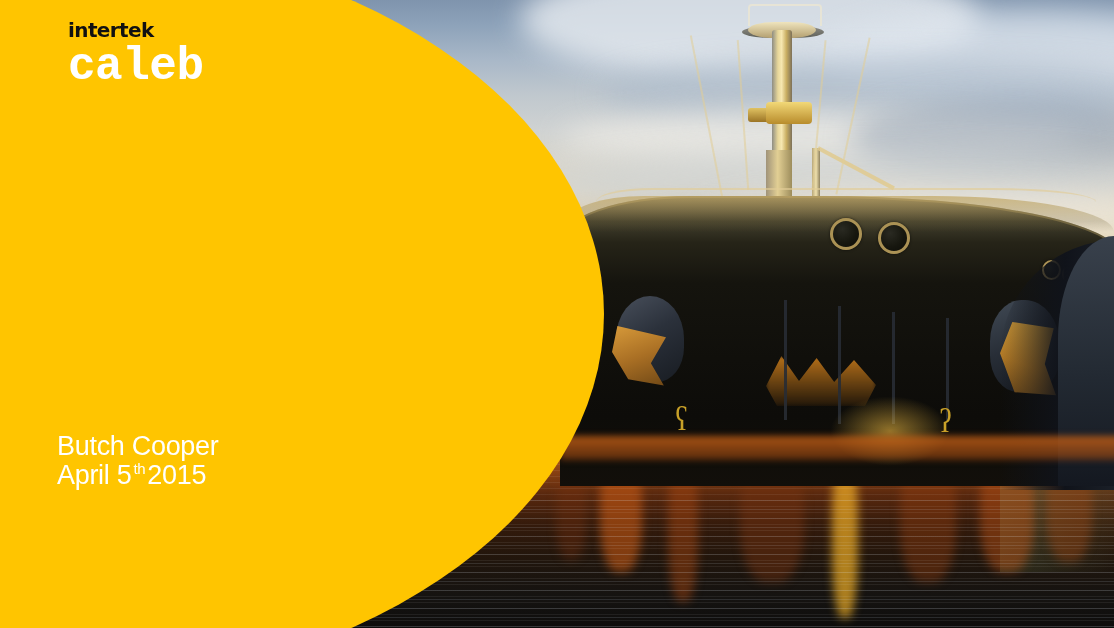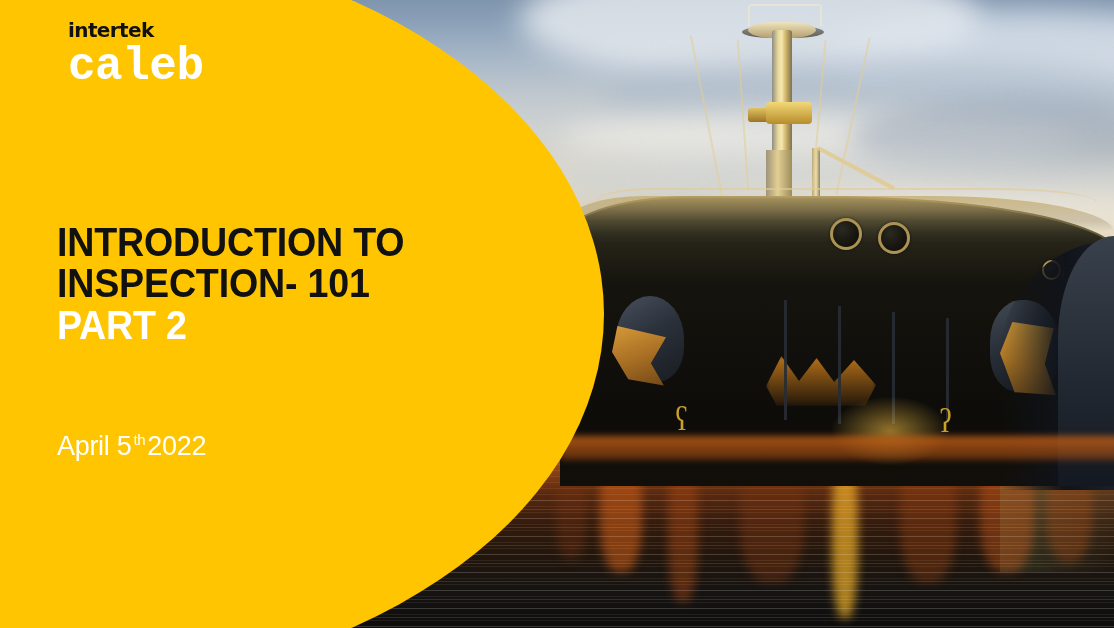--- a/index.html
+++ b/index.html
@@ -466,25 +466,21 @@
   </div>
 
   <div class="yellow-fill"></div>
   <div class="yellow"></div>
 
   <div class="logo-block">
     <div class="logo-intertek">intertek</div>
     <div class="logo-caleb">caleb</div>
   </div>
 
-  <div class="title-block">
-    <div class="title-line">INTRODUCTION TO</div>
-    <div class="title-line">INSPECTION- 101</div>
-    <div class="title-part">PART 2</div>
-  </div>
 
   <div class="presenter-block">
+    <div class="presenter-line">Butch Cooper</div>
     <div class="presenter-line">
-      <span>April 5</span><span class="sup">th</span><span>2022</span>
+      <span>April 5</span><span class="sup">th</span><span>2015</span>
     </div>
   </div>
 
 </div>
 
 </body></html>

